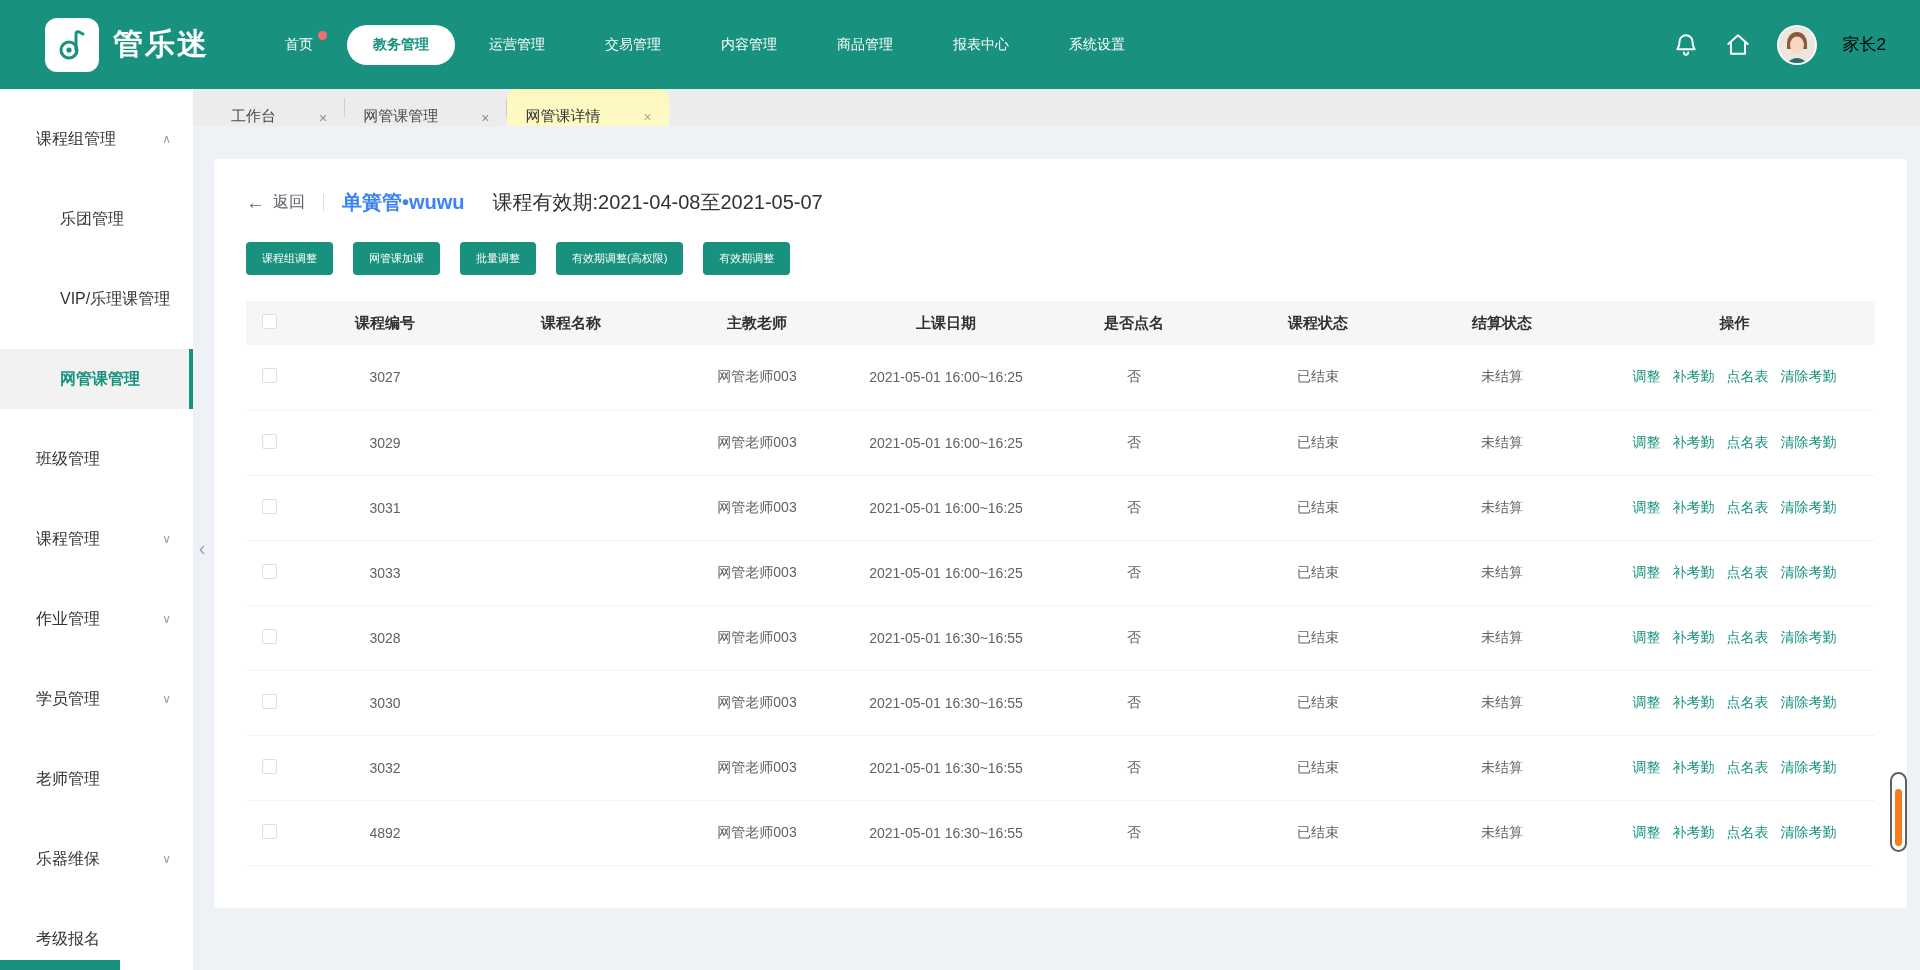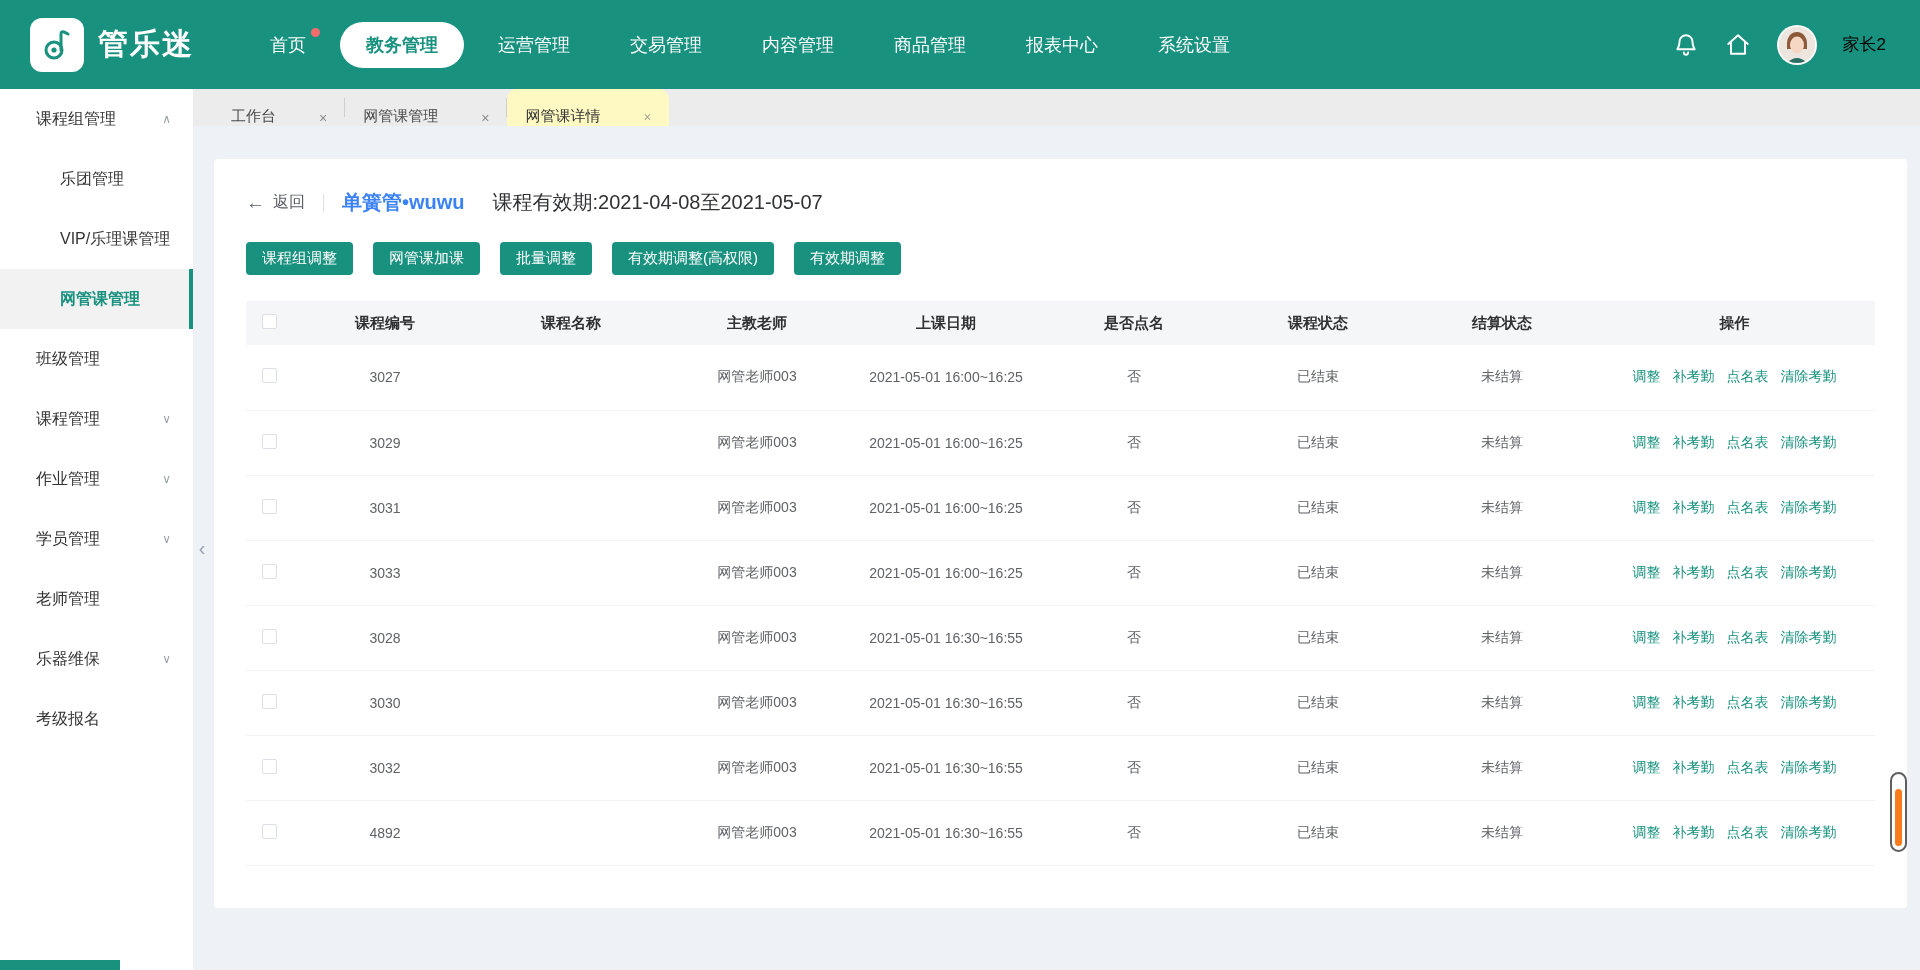--- a/index.html
+++ b/index.html
@@ -5,39 +5,39 @@
   :root{
     --accent:#18917F; --badge:#f56c6c; --scrollbar:#f97b1c;
     --content-bg:#eef1f6; --tabbar-bg:#ececec;
   }
   *{box-sizing:border-box; margin:0; padding:0;}
   html,body{width:1920px; height:970px; overflow:hidden;
     font-family:"Liberation Sans","DejaVu Sans",sans-serif; background:var(--content-bg);}
   
   .navbar{position:fixed; left:0; top:0; width:1920px; height:89px; background:var(--accent);
     display:flex; align-items:center; z-index:30;}
-  .logo{display:flex; align-items:center; gap:14px; margin-left:30px; cursor:pointer;}
+  .logo{display:flex; align-items:center; gap:14px; margin-left:45px; cursor:pointer;}
   .logo-box{width:54px; height:54px; background:#fff; border-radius:12px;
     display:flex; align-items:center; justify-content:center;}
   .brand{color:#fff; font-size:30px; font-weight:600; letter-spacing:2px;}
   .main-nav{display:flex; align-items:center; margin-left:50px; gap:8px;}
-  .nav-item{position:relative; color:#fff; font-size:18px; padding:11px 26px; cursor:pointer;
+  .nav-item{position:relative; color:#fff; font-size:14px; padding:11px 26px; cursor:pointer;
     border-radius:26px; white-space:nowrap;}
   .nav-item.active{background:#fff; color:var(--accent); font-weight:600;}
   .nav-item .dot{position:absolute; top:6px; right:12px; width:9px; height:9px;
     border-radius:50%; background:var(--badge);}
   .nav-right{margin-left:auto; margin-right:34px; display:flex; align-items:center; gap:26px;}
   .nav-icon{width:26px; height:26px; cursor:pointer;}
   .avatar{width:40px; height:40px; border-radius:50%; border:2px solid rgba(255,255,255,.85);
     overflow:hidden; background:#e9e2dc; cursor:pointer;}
   .user-name{color:#000000; font-size:17px;}
   
   .sidebar{position:fixed; left:0; top:89px; width:193px; bottom:0; background:#fff; z-index:20;}
   .side-item{position:relative; height:60px; display:flex; align-items:center;
-    font-size:16px; color:#333; cursor:pointer; padding-left:36px;}
+    font-size:16px; color:#333; cursor:pointer; padding-left:36px;margin-top:20px;}
   .side-item.lv2{padding-left:60px;}
   .side-item.active{background:#f1f2f1; color:var(--accent); font-weight:600;}
   .side-item.active::after{content:""; position:absolute; right:0; top:0; bottom:0;
     width:4px; background:var(--accent);}
   .side-item .chev{position:absolute; right:22px; color:#9aa2ab; font-size:12px;}
   .side-strip{position:fixed; left:0; bottom:0; width:120px; height:10px; background:var(--accent); z-index:25;}
   .collapse-handle{position:fixed; left:193px; top:528px; width:18px; height:40px;
     display:flex; align-items:center; justify-content:center; color:#97a2b5; font-size:20px;
     cursor:pointer; z-index:21;}
   
@@ -53,21 +53,21 @@
   .content{position:absolute; left:193px; top:126px; right:0; bottom:0; background:var(--content-bg);}
   .card{margin:33px 13px 0 21px; background:#fff; border-radius:4px; padding:30px 32px 42px 32px;}
   .detail-head{display:flex; align-items:center;}
   .back-link{display:flex; align-items:center; gap:8px; color:#5a5e66; font-size:16px; cursor:pointer;}
   .back-link .arr{font-size:19px; line-height:1;}
   .vline{width:1px; height:18px; background:#dcdfe6; margin:0 18px;}
   .detail-title{font-size:20px; font-weight:700; color:#3b82f6;}
   .detail-validity{font-size:20px; color:#303133; margin-left:28px;}
   .btn-row{display:flex; gap:20px; margin-top:26px;}
   .btn{background:var(--accent); color:#fff; border:none; height:33px; padding:0 16px;
-    font-size:15px; border-radius:4px; cursor:pointer; font-family:inherit;}
+    font-size:11px; border-radius:4px; cursor:pointer; font-family:inherit;}
   
   table{width:100%; border-collapse:collapse; margin-top:26px; table-layout:fixed;}
   thead th{background:#f5f6f7; height:44px; font-size:15px; font-weight:600; color:#303133;
     text-align:center;}
   tbody td{height:65px; font-size:14px; color:#606266; text-align:center;
     border-bottom:1px solid #f2f3f5;}
   .cb{width:15px; height:15px; border:1px solid #dcdfe6; border-radius:2px; background:#fff;
     display:inline-block; cursor:pointer;}
   .act{color:var(--accent); text-decoration:none; margin:0 6px; cursor:pointer; white-space:nowrap;}
   

